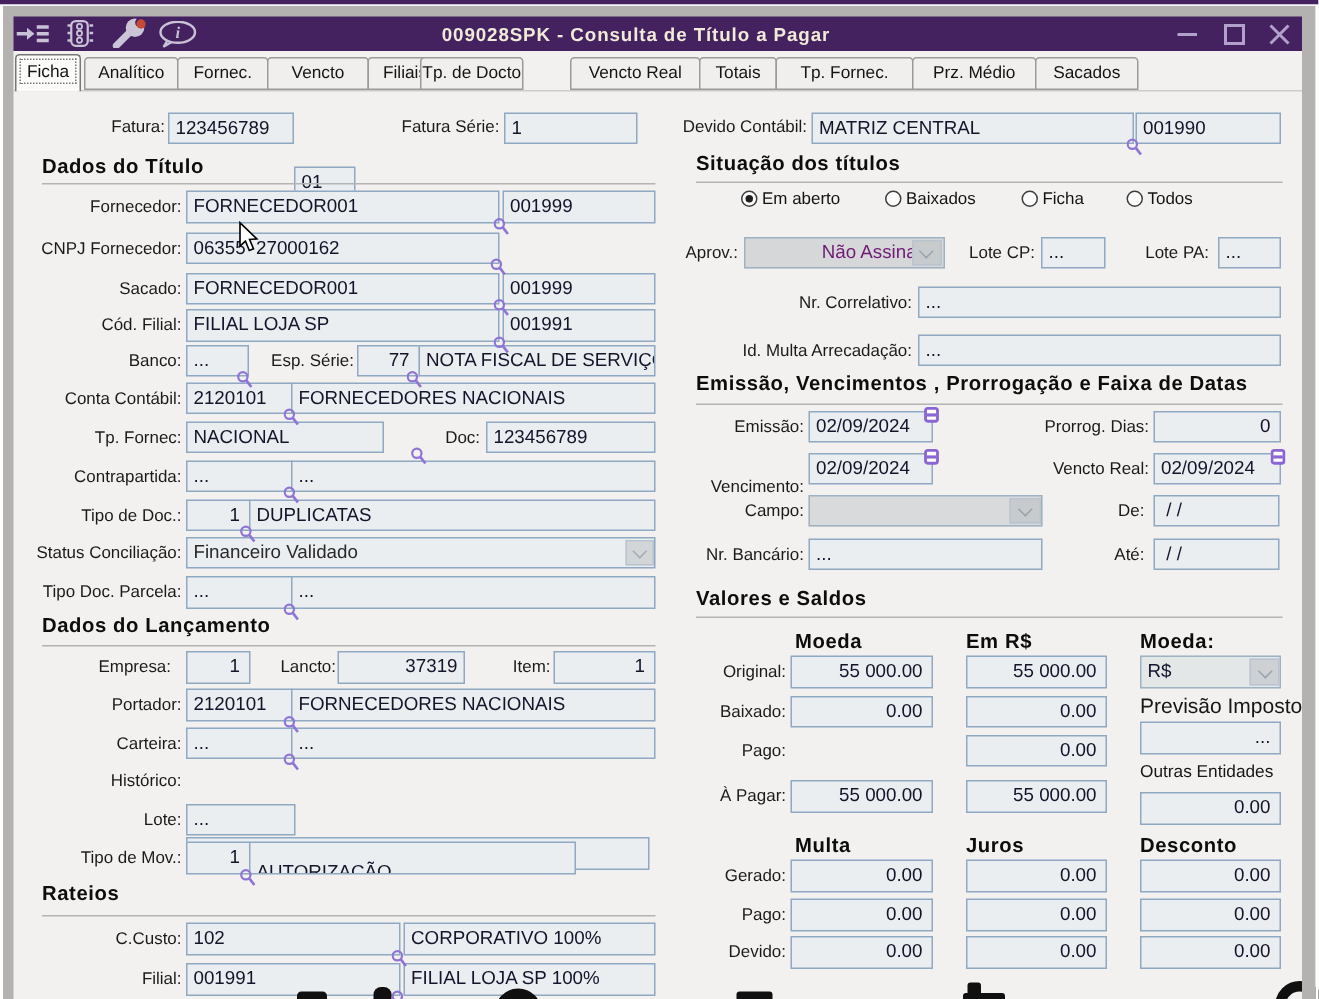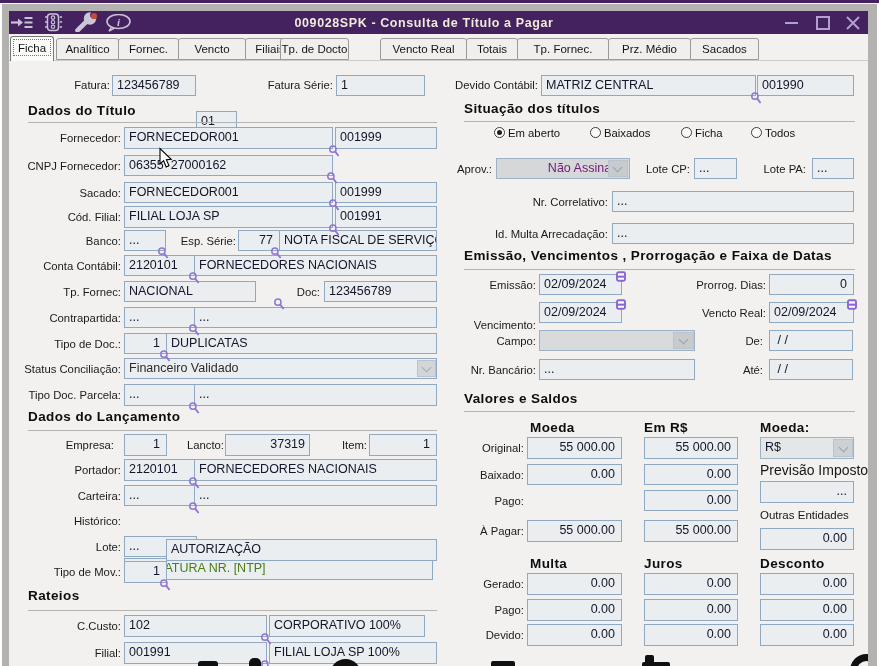--- a/index.html
+++ b/index.html
@@ -166,30 +166,30 @@
 <svg class="abs" style="left:189px;top:502.3px;z-index:6" width="13" height="13" viewBox="0 0 13 13">
     <circle cx="3.9" cy="4.2" r="3.1" fill="none" stroke="#8f75d6" stroke-width="1.5"></circle>
     <path d="M6.2 6.6 L9.6 11" stroke="#8f75d6" stroke-width="1.8" fill="none"></path>
   </svg>
 <div class="lb" style="left:-29px;top:514.2px;width:150px;font-size:11.3px;color:#1a1a1a">Histórico:</div>
 <div class="bx" style="left:124px;top:510.2px;width:309px;height:21.5px;background:#ebeef0;border-color:#8fa9c2;font-size:12.5px;line-height:19.5px;text-align:left;padding:0 4px;color:#4d7c0f;margin-top:48px;">SUA FATURA NR. [NTP]</div>
 <div class="lb" style="left:-29px;top:539.6px;width:150px;font-size:11.3px;color:#1a1a1a">Lote:</div>
 <div class="bx" style="left:124px;top:535.6px;width:73px;height:21.5px;background:#ebeef0;border-color:#8fa9c2;font-size:12.5px;line-height:19.5px;text-align:left;padding:0 4px;color:#14142a;">...</div>
 <div class="lb" style="left:-29px;top:565.0px;width:150px;font-size:11.3px;color:#1a1a1a">Tipo de Mov.:</div>
 <div class="bx" style="left:124px;top:561.0px;width:43px;height:21.5px;background:#ebeef0;border-color:#8fa9c2;font-size:12.5px;line-height:19.5px;text-align:right;padding:0 6px;color:#14142a;">1</div>
-<div class="bx" style="left:166px;top:539px;width:271px;height:21.5px;background:#ebeef0;border-color:#8fa9c2;font-size:12.5px;line-height:19.5px;text-align:left;padding:0 4px;color:#14142a;">AUTORIZAÇÃO</div>
+<div class="bx" style="left:166px;top:561.0px;width:218px;height:21.5px;background:#ebeef0;border-color:#8fa9c2;font-size:12.5px;line-height:19.5px;text-align:left;padding:10px 4px;color:#14142a;">AUTORIZAÇÃO</div>
 <svg class="abs" style="left:160px;top:578.5px;z-index:6" width="13" height="13" viewBox="0 0 13 13">
     <circle cx="3.9" cy="4.2" r="3.1" fill="none" stroke="#8f75d6" stroke-width="1.5"></circle>
     <path d="M6.2 6.6 L9.6 11" stroke="#8f75d6" stroke-width="1.8" fill="none"></path>
   </svg>
 <div class="sec" style="left:28px;top:588px">Rateios</div>
 <div class="hr" style="left:28px;top:609.5px;width:409px"></div>
 <div class="lb" style="left:-29px;top:619px;width:150px;font-size:11.3px;color:#1a1a1a">C.Custo:</div>
 <div class="bx" style="left:124px;top:615px;width:143px;height:21.5px;background:#ebeef0;border-color:#8fa9c2;font-size:12.5px;line-height:19.5px;text-align:left;padding:0 4px;color:#14142a;">102</div>
-<div class="bx" style="left:269px;top:615px;width:156px;height:21.5px;background:#ebeef0;border-color:#8fa9c2;font-size:12.5px;line-height:19.5px;text-align:left;padding:0 4px;color:#14142a;">CORPORATIVO 100%</div>
+<div class="bx" style="left:269px;top:615px;width:168px;height:21.5px;background:#ebeef0;border-color:#8fa9c2;font-size:12.5px;line-height:19.5px;text-align:left;padding:0 4px;color:#14142a;">CORPORATIVO 100%</div>
 <svg class="abs" style="left:261px;top:632.5px;z-index:6" width="13" height="13" viewBox="0 0 13 13">
     <circle cx="3.9" cy="4.2" r="3.1" fill="none" stroke="#8f75d6" stroke-width="1.5"></circle>
     <path d="M6.2 6.6 L9.6 11" stroke="#8f75d6" stroke-width="1.8" fill="none"></path>
   </svg>
 <div class="lb" style="left:-29px;top:646px;width:150px;font-size:11.3px;color:#1a1a1a">Filial:</div>
 <div class="bx" style="left:124px;top:642px;width:143px;height:21.5px;background:#ebeef0;border-color:#8fa9c2;font-size:12.5px;line-height:19.5px;text-align:left;padding:0 4px;color:#14142a;">001991</div>
 <div class="bx" style="left:269px;top:642px;width:168px;height:21.5px;background:#ebeef0;border-color:#8fa9c2;font-size:12.5px;line-height:19.5px;text-align:left;padding:0 4px;color:#14142a;">FILIAL LOJA SP 100%</div>
 <svg class="abs" style="left:261px;top:659.5px;z-index:6" width="13" height="13" viewBox="0 0 13 13">
     <circle cx="3.9" cy="4.2" r="3.1" fill="none" stroke="#8f75d6" stroke-width="1.5"></circle>
     <path d="M6.2 6.6 L9.6 11" stroke="#8f75d6" stroke-width="1.8" fill="none"></path>

